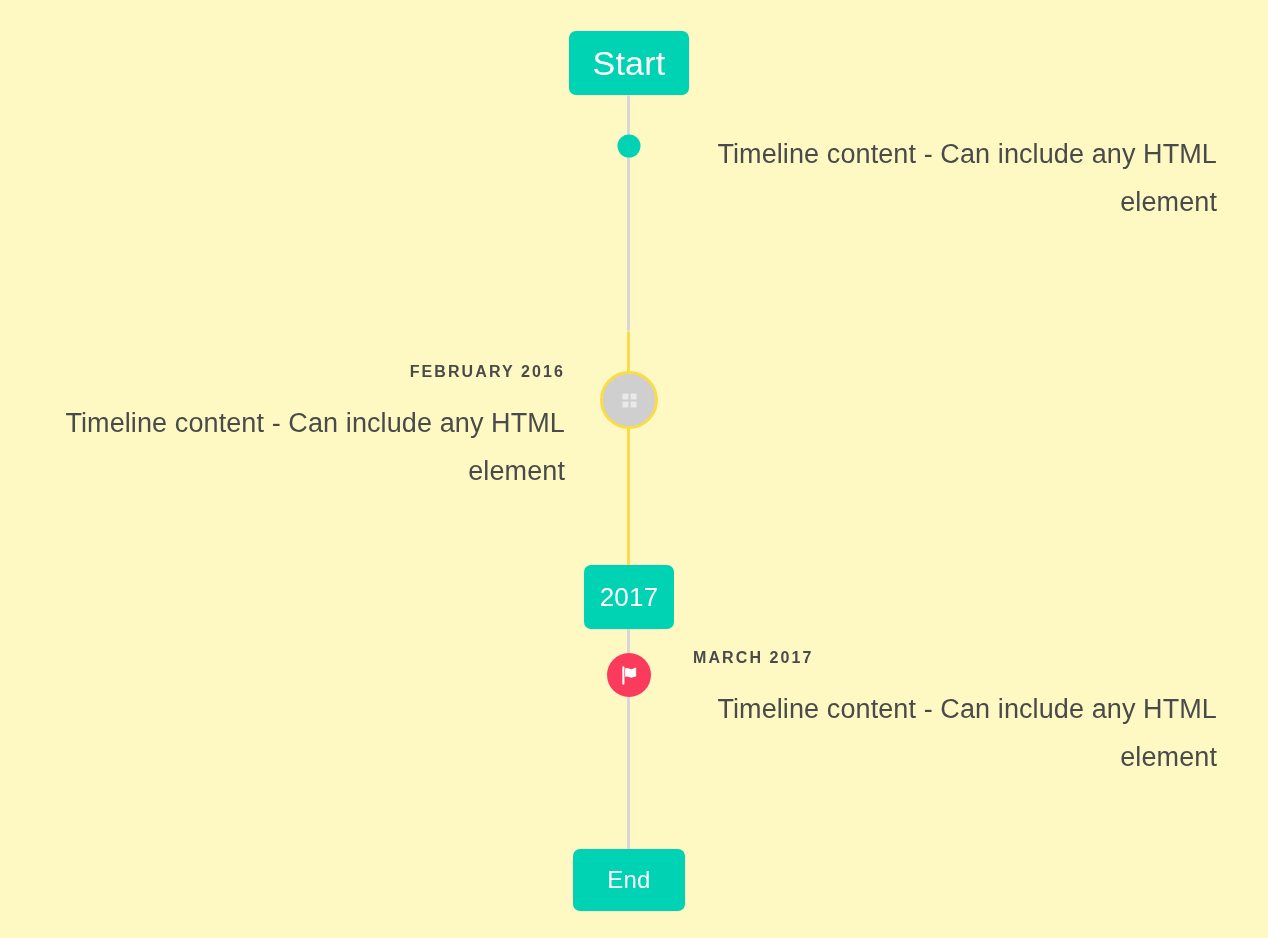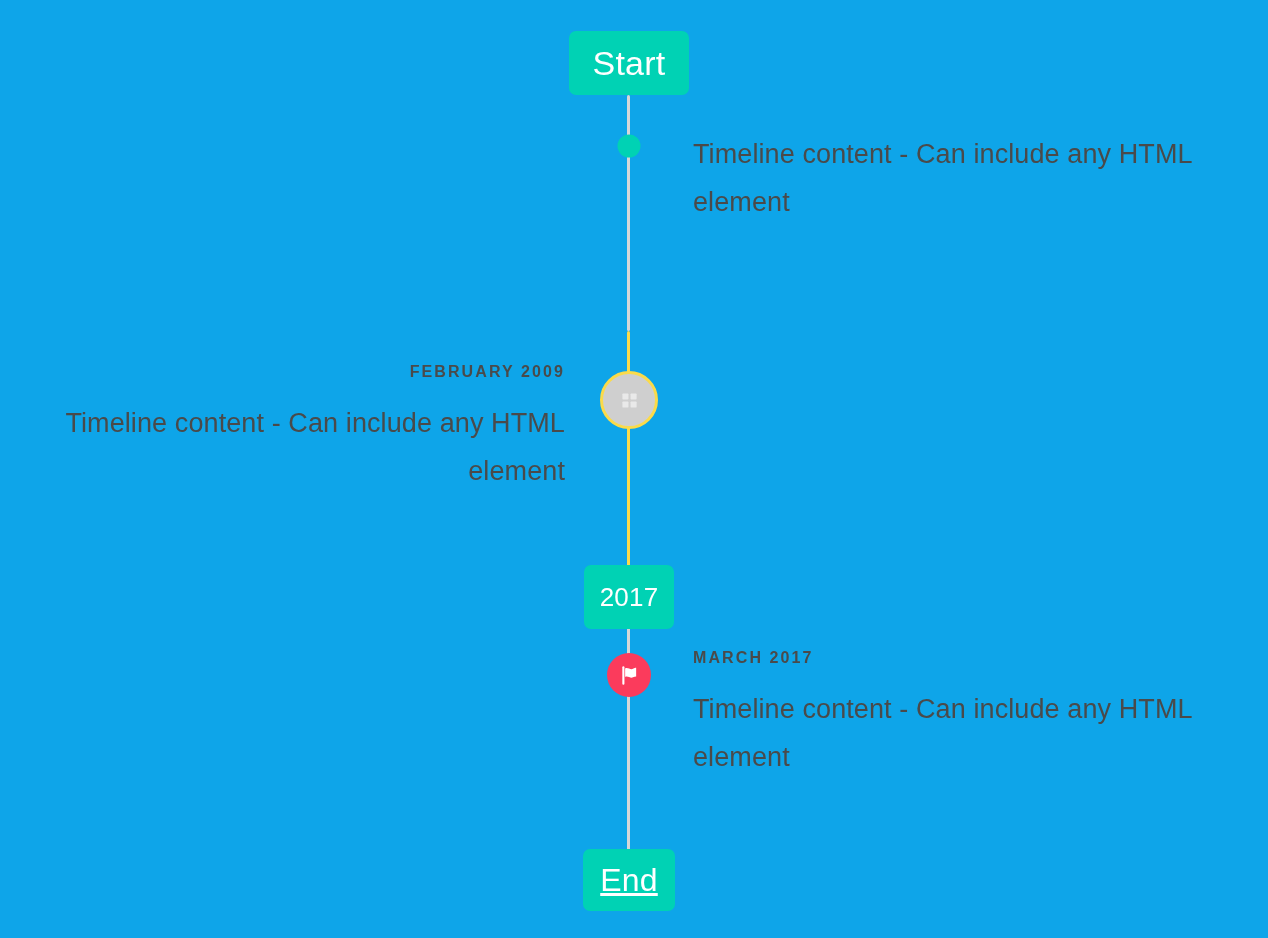--- a/index.html
+++ b/index.html
@@ -9,21 +9,21 @@
     height: 938px;
     background: #ffffff;
     font-family: "Liberation Sans", sans-serif;
     overflow: hidden;
   }
 
   #timeline-root {
     position: relative;
     width: 1268px;
     height: 938px;
-    background: #0ea5e9;
+    background: #fef9c3;
   }
 
   
   .axis-line {
     position: absolute;
     left: 627px;
     width: 3px;
     border-radius: 2px;
   }
   .axis-gray-top    { top: 95px;  height: 236px; background: #d7d7d7; }
@@ -47,23 +47,22 @@
   }
   .badge-start {
     top: 31px; width: 120px; height: 64px;
     font-size: 34px; margin-left: 0px;
   }
   .badge-mid {
     top: 565px; width: 90px; height: 64px;
     font-size: 26px;
   }
   .badge-end {
-    top: 849px; width: 92px; height: 62px;
-    font-size: 32px;
-    text-decoration: underline;
+    top: 849px; width: 112px; height: 62px;
+    font-size: 24px;
   }
   .badge-start, .badge-mid, .badge-end { left: 629px; }
 
   
   .marker {
     position: absolute;
     left: 629px;
     transform: translate(-50%, -50%);
     border-radius: 50%;
     display: flex;
@@ -108,20 +107,21 @@
     line-height: 1.3;
     margin-bottom: 16px;
     white-space: nowrap;
   }
   .entry-body {
     font-size: 27px;
     font-weight: 400;
     color: #4a4a4a;
     line-height: 1.78;
     letter-spacing: 0.1px;
+    text-align: right;
   }
 </style>
 </head>
 <body>
 
 <div id="timeline-root">
 
   <div class="axis-line axis-gray-top"></div>
   <div class="axis-line axis-yellow"></div>
   <div class="axis-line axis-gray-bottom"></div>
@@ -139,21 +139,21 @@
   <div class="marker marker-ring">
     <svg class="icon-grid" viewBox="0 0 24 24" xmlns="http://www.w3.org/2000/svg" fill="#ffffff">
       <rect x="2" y="2" width="8.5" height="8.5" rx="1"></rect>
       <rect x="13.5" y="2" width="8.5" height="8.5" rx="1"></rect>
       <rect x="2" y="13.5" width="8.5" height="8.5" rx="1"></rect>
       <rect x="13.5" y="13.5" width="8.5" height="8.5" rx="1"></rect>
     </svg>
   </div>
 
   <div class="entry entry-left entry-feb">
-    <div class="entry-date">FEBRUARY 2009</div>
+    <div class="entry-date">FEBRUARY 2016</div>
     <div class="entry-body">Timeline content - Can include any HTML element</div>
   </div>
 
   <div class="badge badge-mid">2017</div>
 
   <div class="marker marker-flag">
     <svg class="icon-flag" viewBox="0 0 24 24" xmlns="http://www.w3.org/2000/svg">
       <path d="M5 2.5 L5 21.5" stroke="#ffffff" stroke-width="2.4" stroke-linecap="round" fill="none"></path>
       <path d="M7 4 C10 2.2 13 6 16 4.4 C17.6 3.6 18.6 3.2 19.6 3.2 L19.6 13 C18.4 13 17.4 13.4 16 14.1 C13 15.7 10 11.9 7 13.7 Z" fill="#ffffff"></path>
     </svg>

